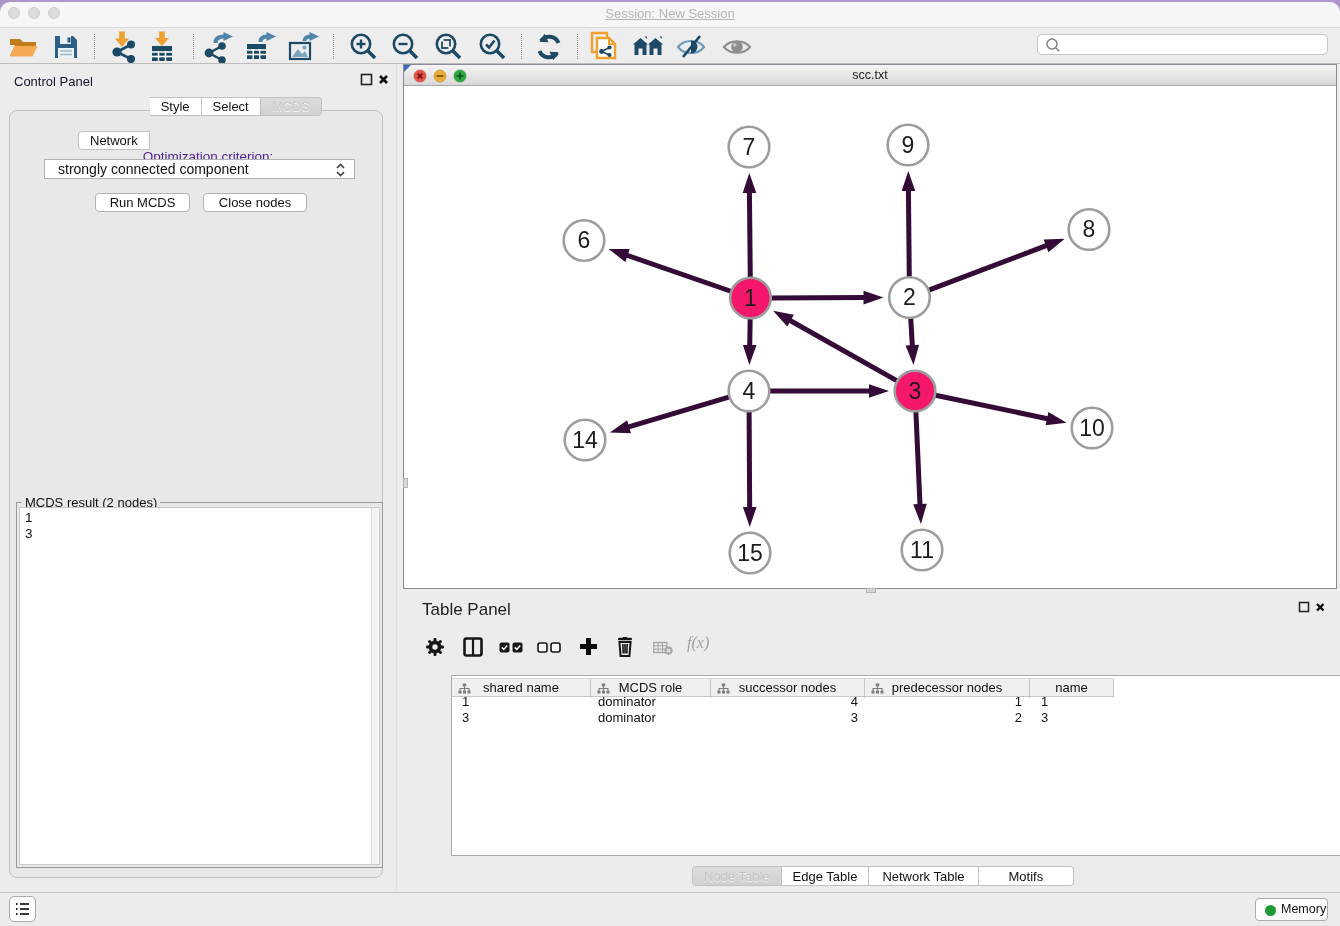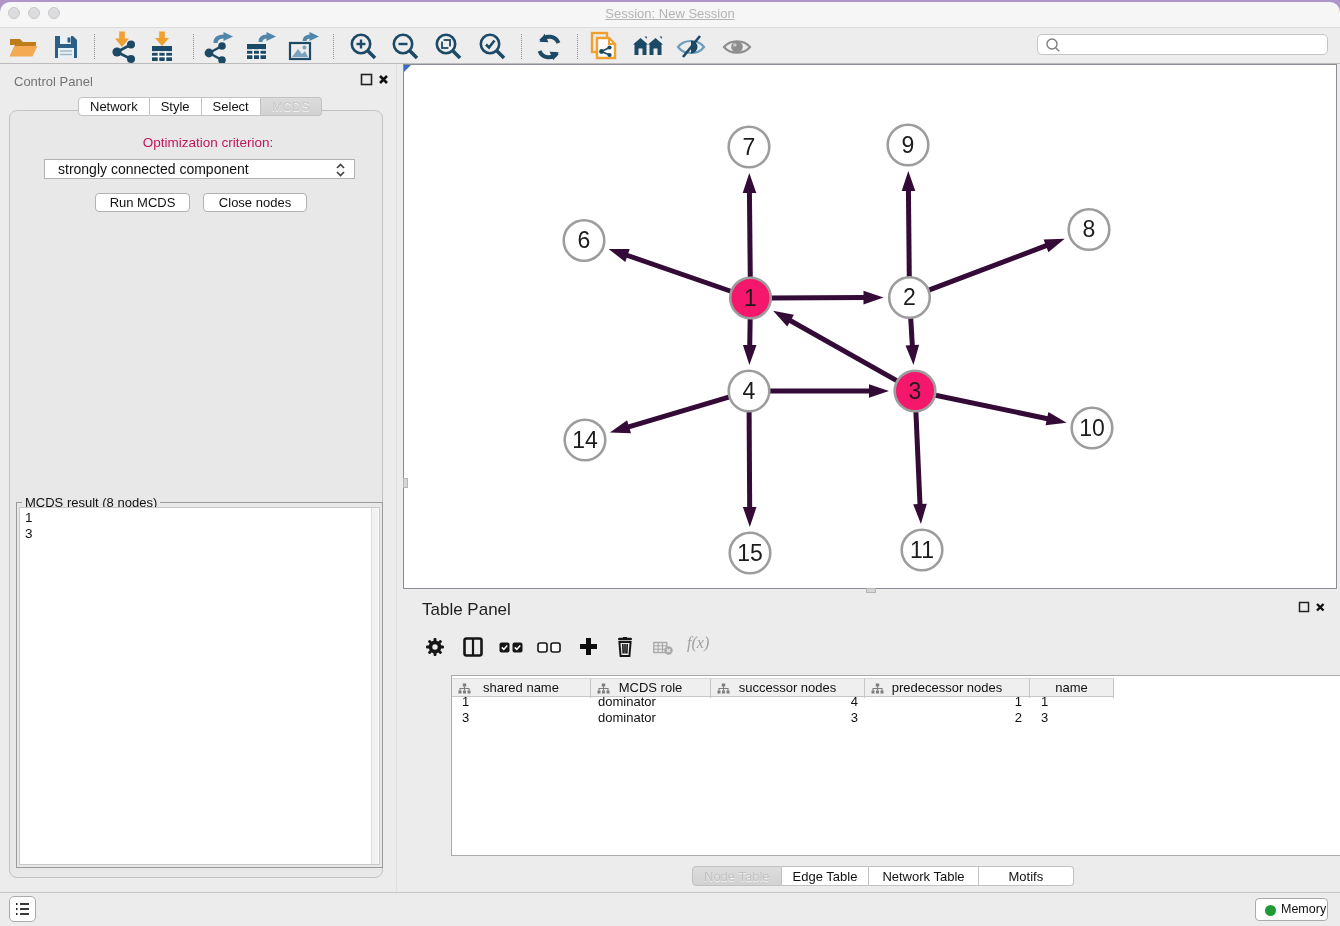--- a/index.html
+++ b/index.html
@@ -7,27 +7,27 @@
 body { background:#ececec; position:relative; }
 .desk { position:absolute; top:0; left:0; width:1340px; height:16px; background:#af96ca; }
 .titlebar { position:absolute; top:2px; left:0; width:1340px; height:26px; background:#f6f6f6; border-radius:10px 10px 0 0; border-bottom:1px solid #dcdcdc; }
 .tl-dot { position:absolute; top:7px; width:12px; height:12px; border-radius:50%; background:#dcdcdf; border:1px solid #c9c9cc; }
 .titletext { position:absolute; top:6px; left:0; width:100%; text-align:center; font-size:13px; color:#b4b4b4;text-decoration:underline; }
 .toolbar { position:absolute; top:29px; left:0; width:1340px; height:35px; background:#ededed; border-bottom:1px solid #bcbcbc; }
 .tbi { position:absolute; top:0; height:35px; display:flex; align-items:center; justify-content:center; }
 .tsep { position:absolute; top:5px; height:25px; width:0; border-left:1px dotted #8f8f8f; }
 .search { position:absolute; left:1037px; top:34px; width:291px; height:21px; background:#fff; border:1px solid #c5c5c5; border-radius:5px; }
 
-.cp-title { position:absolute; left:14px; top:74px; font-size:13px; color:#737373; }
+.cp-title { position:absolute; left:14px; top:74px; font-size:13px; color:#0f172a; }
 .pane { position:absolute; left:9px; top:110px; width:374px; height:768px; border:1px solid #c2c2c2; border-radius:8px; background:#e8e8e8; }
 .tabs { position:absolute; left:78px; top:97px; height:19px; display:flex; }
 .tab { height:19px; line-height:18px; font-size:13px; color:#111; background:#fff; border:1px solid #c2c2c2; border-left:none; padding:0 11px; }
-.tab.first { border-left:1px solid #c2c2c2; border-radius:4px 0 0 4px; }
+.tab.first { border-left:1px solid #c2c2c2; border-radius:4px 0 0 4px;margin-top:34px; }
 .tab.sel { background:linear-gradient(#dcdcdc,#d2d2d2); color:#c9c9c9; text-shadow:0 1px 0 #f4f4f4; border-radius:0 4px 4px 0; }
-.opt-label { position:absolute; left:9px; top:135px; width:374px; text-align:center; font-size:13.5px; color:#be185d;padding-left:24px; }
+.opt-label { position:absolute; left:9px; top:149px; width:374px; text-align:center; font-size:13.5px; color:#4c1d95;padding-left:24px; }
 .combo { position:absolute; left:44px; top:159px; width:311px; height:20px; background:#fff; border:1px solid #b2b2b2; border-radius:0; font-size:14px; color:#111; line-height:18px; padding-left:13px; }
 .btn { position:absolute; height:19px; background:#fff; border:1px solid #b2b2b2; border-radius:4px; font-size:13px; color:#111; text-align:center; line-height:17px; }
 .groupbox { position:absolute; left:16px; top:502px; width:367px; height:366px; border:1px solid #9a9a9a; }
 .groupbox .lbl { position:absolute; left:5px; top:-8px; background:#e8e8e8; padding:0 3px; font-size:13px; color:#111; }
 .groupbox .inner { position:absolute; left:2px; top:4px; right:2px; bottom:2px; background:#fff; border:1px solid #c9c9c9; font-size:13.5px; color:#111; line-height:16px; padding:2px 0 0 5px; }
 
 .netwin { position:absolute; left:403px; top:64px; width:934px; height:525px; border:1px solid #8c8c96; background:#fff; }
 .nw-title { position:absolute; left:0; top:0; width:100%; height:21px; background:linear-gradient(#f5f5f5,#d8d8d8); border-bottom:1px solid #a9a9a9; }
 .nw-title .t { position:absolute; width:100%; text-align:center; top:3px; font-size:12.5px; color:#222; }
 .corner-blue { position:absolute; left:0; top:0; width:0; height:0; border-top:7px solid #3c6cc0; border-right:7px solid transparent; }
@@ -237,26 +237,37 @@
 <div class="opt-label">Optimization criterion:</div>
 <div class="combo">strongly connected component
   <svg width="11" height="14" style="position:absolute;right:8px;top:3px" viewBox="0 0 11 14">
       <path d="M2 5 L5.5 1.5 L9 5" fill="none" stroke="#444" stroke-width="1.7"></path>
       <path d="M2 9 L5.5 12.5 L9 9" fill="none" stroke="#444" stroke-width="1.7"></path>
     </svg>
 </div>
 <div class="btn" style="left:95px; top:193px; width:95px;">Run MCDS</div>
 <div class="btn" style="left:203px; top:193px; width:104px;">Close nodes</div>
 <div class="groupbox">
-  <div class="lbl">MCDS result (8 nodes)</div>
+  <div class="lbl">MCDS result (2 nodes)</div>
   <div class="inner">1<br>3</div>
   <div style="position:absolute; right:4px; top:5px; bottom:3px; width:7px; background:#f2f2f2; border-left:1px solid #ddd;"></div>
 </div>
 
 <div class="netwin">
+  <div class="nw-title">
+    <svg width="60" height="14" style="position:absolute;left:9px;top:4px" viewBox="0 0 60 14">
+      <circle cx="7" cy="7" r="6" fill="#e8564a" stroke="#c8473e" stroke-width="0.8"></circle>
+      <path d="M4.5 4.5 L9.5 9.5 M9.5 4.5 L4.5 9.5" stroke="#7e1710" stroke-width="1.8"></path>
+      <circle cx="27" cy="7" r="6" fill="#e8ad35" stroke="#cb952c" stroke-width="0.8"></circle>
+      <rect x="23.6" y="6" width="6.8" height="2" fill="#8a5d11"></rect>
+      <circle cx="47" cy="7" r="6" fill="#2eab41" stroke="#279237" stroke-width="0.8"></circle>
+      <path d="M47 3.6 L47 10.4 M43.6 7 L50.4 7" stroke="#115c1d" stroke-width="1.9"></path>
+    </svg>
+    <div class="t">scc.txt</div>
+  </div>
   <div class="corner-blue"></div>
   <svg id="graph" width="932" height="502" viewBox="0 0 932 502" style="position:absolute;left:0;top:22px;">
     <g stroke="#330b36" stroke-width="5" fill="#330b36">
       <line x1="346.3" y1="192.5" x2="345.4" y2="103.0"></line>
       <polygon points="345.3,86.0 352.3,105.9 338.7,106.1" stroke="none"></polygon>
       <line x1="329.0" y1="205.0" x2="220.6" y2="167.5"></line>
       <polygon points="204.6,162.0 225.7,162.1 221.3,174.9" stroke="none"></polygon>
       <line x1="365.0" y1="210.9" x2="462.5" y2="210.6"></line>
       <polygon points="479.5,210.6 459.5,217.4 459.5,203.8" stroke="none"></polygon>
       <line x1="346.2" y1="229.5" x2="345.7" y2="261.0"></line>

